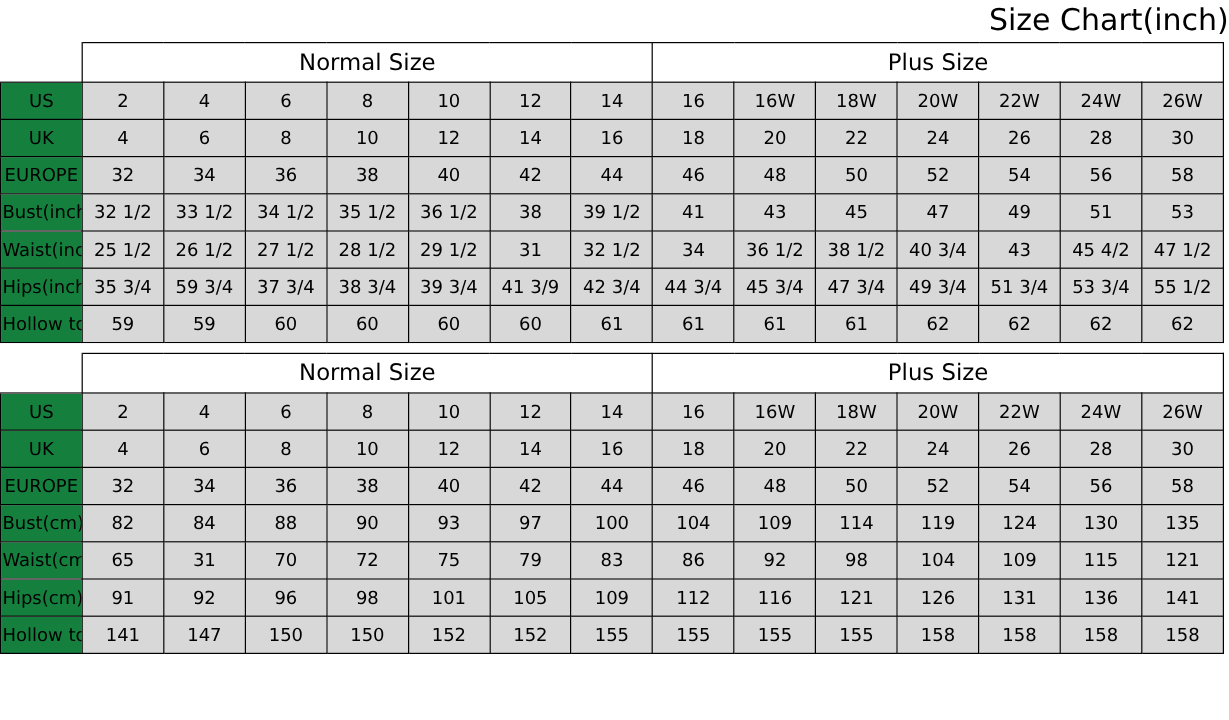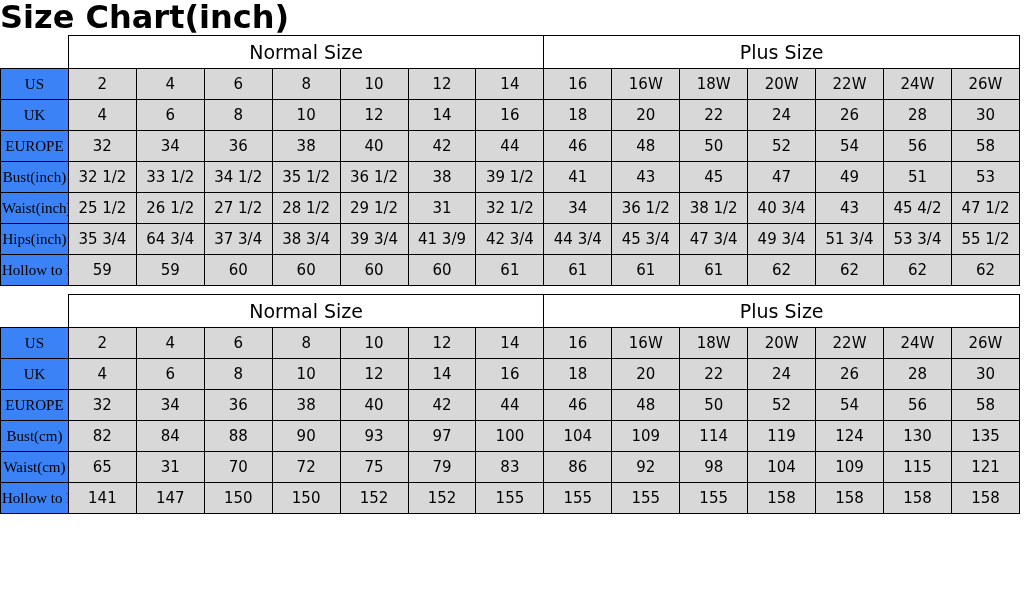--- a/index.html
+++ b/index.html
@@ -11,23 +11,23 @@
     width: 1024px;
     height: 600px;
     font-family: "DejaVu Sans", "Liberation Sans", sans-serif;
     color: #000000;
     overflow: hidden;
   }
   .chart-block {
     width: 1024px;
   }
   .chart-title {
-    text-align: left;
-    font-weight: bold;
-    font-size: 32px;
+    text-align: right;
+    font-weight: normal;
+    font-size: 25px;
     line-height: 30px;
     padding: 2px 0 3px 0;
     letter-spacing: 0px;
   }
   table.size-table {
     border-collapse: collapse;
     table-layout: fixed;
     width: 1020px;
     margin: 0 0;
     padding-left: 25px;
@@ -36,24 +36,23 @@
     border: 1px solid #000000;
     text-align: center;
     font-size: 15px;
     height: 30px;
     padding: 0 1px;
     background: #d8d8d8;
     white-space: nowrap;
     overflow: hidden;
   }
   table.size-table td.rowhead {
-    background: #3b82f6;
+    background: #15803d;
     width: 190px;
     font-size: 15px;
-    font-family: Liberation Serif, serif;
   }
   table.size-table td.blank {
     background: #ffffff;
     border-left: 1px solid #ffffff;
     border-top: 1px solid #ffffff;
   }
   table.size-table td.group {
     background: #ffffff;
     font-size: 19px;
     height: 32px;
@@ -156,21 +155,21 @@
           <td>36 1/2</td>
           <td>38 1/2</td>
           <td>40 3/4</td>
           <td>43</td>
           <td>45 4/2</td>
           <td>47 1/2</td>
         </tr>
         <tr>
           <td class="rowhead">Hips(inch)</td>
           <td>35 3/4</td>
-          <td>64 3/4</td>
+          <td>59 3/4</td>
           <td>37 3/4</td>
           <td>38 3/4</td>
           <td>39 3/4</td>
           <td>41 3/9</td>
           <td>42 3/4</td>
           <td>44 3/4</td>
           <td>45 3/4</td>
           <td>47 3/4</td>
           <td>49 3/4</td>
           <td>51 3/4</td>
@@ -287,20 +286,37 @@
           <td>83</td>
           <td>86</td>
           <td>92</td>
           <td>98</td>
           <td>104</td>
           <td>109</td>
           <td>115</td>
           <td>121</td>
         </tr>
         <tr>
+          <td class="rowhead">Hips(cm)</td>
+          <td>91</td>
+          <td>92</td>
+          <td>96</td>
+          <td>98</td>
+          <td>101</td>
+          <td>105</td>
+          <td>109</td>
+          <td>112</td>
+          <td>116</td>
+          <td>121</td>
+          <td>126</td>
+          <td>131</td>
+          <td>136</td>
+          <td>141</td>
+        </tr>
+        <tr>
           <td class="rowhead">Hollow to Floor(cm)</td>
           <td>141</td>
           <td>147</td>
           <td>150</td>
           <td>150</td>
           <td>152</td>
           <td>152</td>
           <td>155</td>
           <td>155</td>
           <td>155</td>

